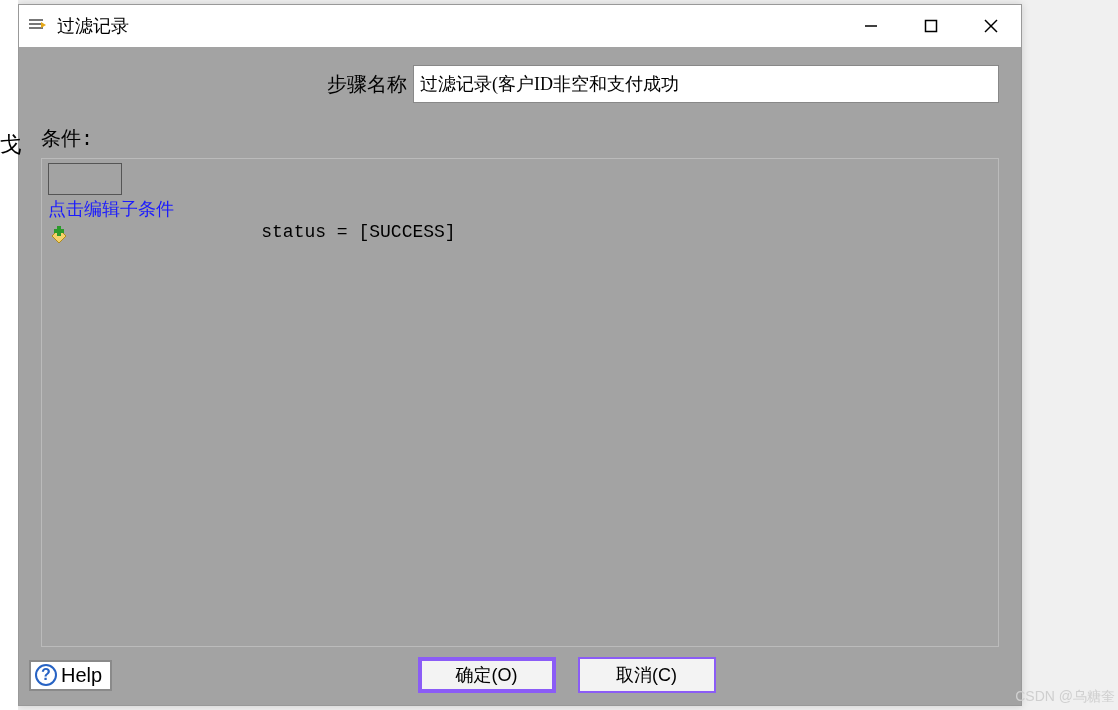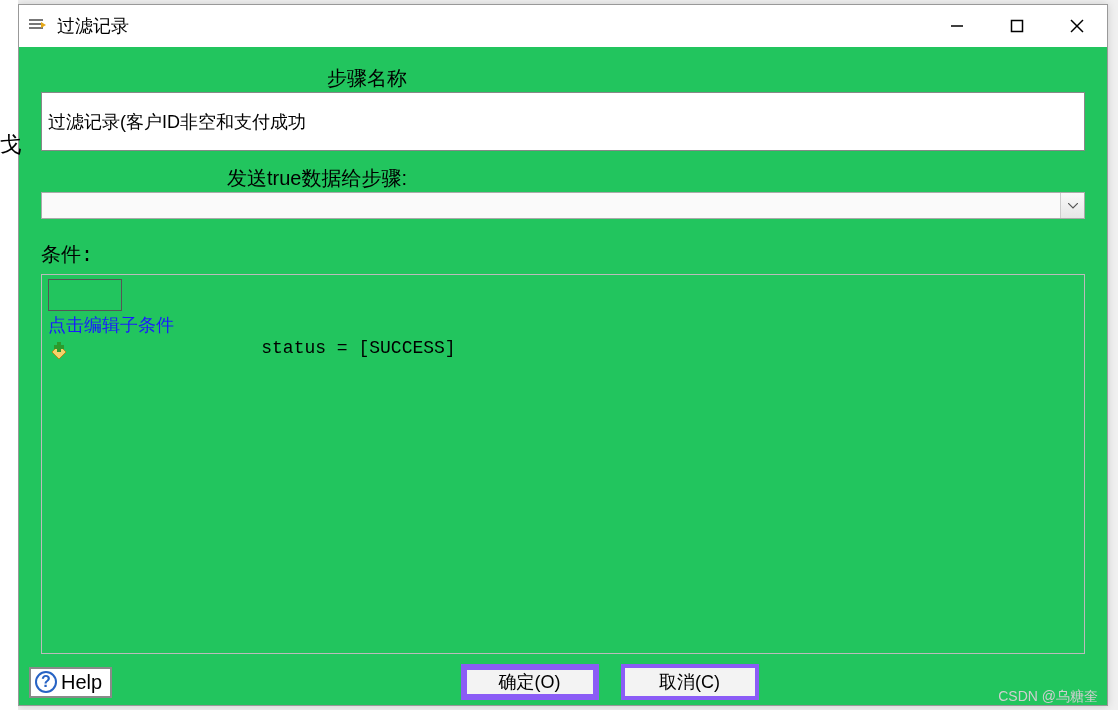--- a/index.html
+++ b/index.html
@@ -5,22 +5,22 @@
     * { box-sizing: border-box; margin: 0; padding: 0; }
     body {
       font-family: "Microsoft YaHei", "Segoe UI", sans-serif;
       font-size: 16px;
       background: #f0f0f0;
       width: 1118px;
       height: 710px;
       overflow: hidden;
     }
     .window {
-      background: #22c55e;
-      width: 1090px;
+      background: #a3a3a3;
+      width: 1004px;
       height: 702px;
       margin-left: 18px;
       margin-top: 4px;
       border: 1px solid #999;
       display: flex;
       flex-direction: column;
       box-shadow: 0 0 8px rgba(0,0,0,0.15);
     }
     .titlebar {
       height: 42px;
@@ -40,37 +40,37 @@
     .titlectrl {
       width: 60px; height: 42px;
       display: flex; align-items: center; justify-content: center;
       cursor: pointer;
     }
     .form-area {
       padding: 18px 22px 8px 22px;
     }
     .form-row {
       display: flex;
+      align-items: center;
       margin-bottom: 14px;
-      flex-direction: column;
     }
     .form-label {
       width: 372px;
       text-align: right;
       font-size: 20px;
       padding-right: 6px;
     }
     .form-input {
       flex: 1;
       height: 32px;
       border: 1px solid #888;
       background: #fff;
       font-size: 18px;
       padding: 18px 6px;
-      font-family: Liberation Sans, sans-serif;
+      font-family: Liberation Serif, serif;
     }
     .combo-wrap {
       flex: 1;
       display: flex;
       border: 1px solid #aaa;
       height: 30px;
       background: #fafafa;
     }
     .combo-input {
       flex: 1; border: none; background: transparent;
@@ -151,30 +151,30 @@
       color: #2763c4;
       font-weight: bold;
       display: flex; align-items: center; justify-content: center;
       margin-right: 4px;
       font-size: 16px;
     }
     .spacer { flex: 1; }
     .btn {
       min-width: 138px;
       height: 36px;
-      border: 4px solid #8b5cf6;
+      border: 2px solid #8b5cf6;
       background: #f3f3f3;
       font-size: 18px;
       cursor: pointer;
       font-family: inherit;
     }
-    .btn.primary { border: 6px solid #8b5cf6; }
+    .btn.primary { border: 4px solid #8b5cf6; }
     .watermark {
       position: fixed;
-      right: 20px; bottom: 4px;
+      right: 3px; bottom: 4px;
       color: #cfcfcf;
       font-size: 14px;
       pointer-events: none;
     }
     .left-edge {
       position: fixed;
       left: 0; top: 0;
       width: 18px; height: 710px;
       background: #fff;
       font-size: 22px;
@@ -215,31 +215,20 @@
           <line x1="13" y1="1" x2="1" y2="13" stroke="#000" stroke-width="1.5"></line>
         </svg>
     </div>
   </div>
 
   <div class="form-area">
     <div class="form-row">
       <div class="form-label">步骤名称</div>
       <input class="form-input" value="过滤记录(客户ID非空和支付成功" style="">
     </div>
-    <div class="form-row">
-      <div class="form-label">发送true数据给步骤:</div>
-      <div class="combo-wrap">
-        <input class="combo-input" value="" style="">
-        <div class="combo-btn">
-          <svg width="10" height="6" viewBox="0 0 10 6">
-              <path d="M0 0 L5 5 L10 0" fill="none" stroke="#555" stroke-width="1.2"></path>
-            </svg>
-        </div>
-      </div>
-    </div>
   </div>
 
   <div class="cond-label" style="padding-left:22px">条件:</div>
 
   <div class="cond-box">
     <div class="cond-header">
       <div class="tiny-box"></div>
       <div class="edit-link">点击编辑子条件</div>
       <div class="add-icon">
         <svg viewBox="0 0 22 22" width="22" height="22">

